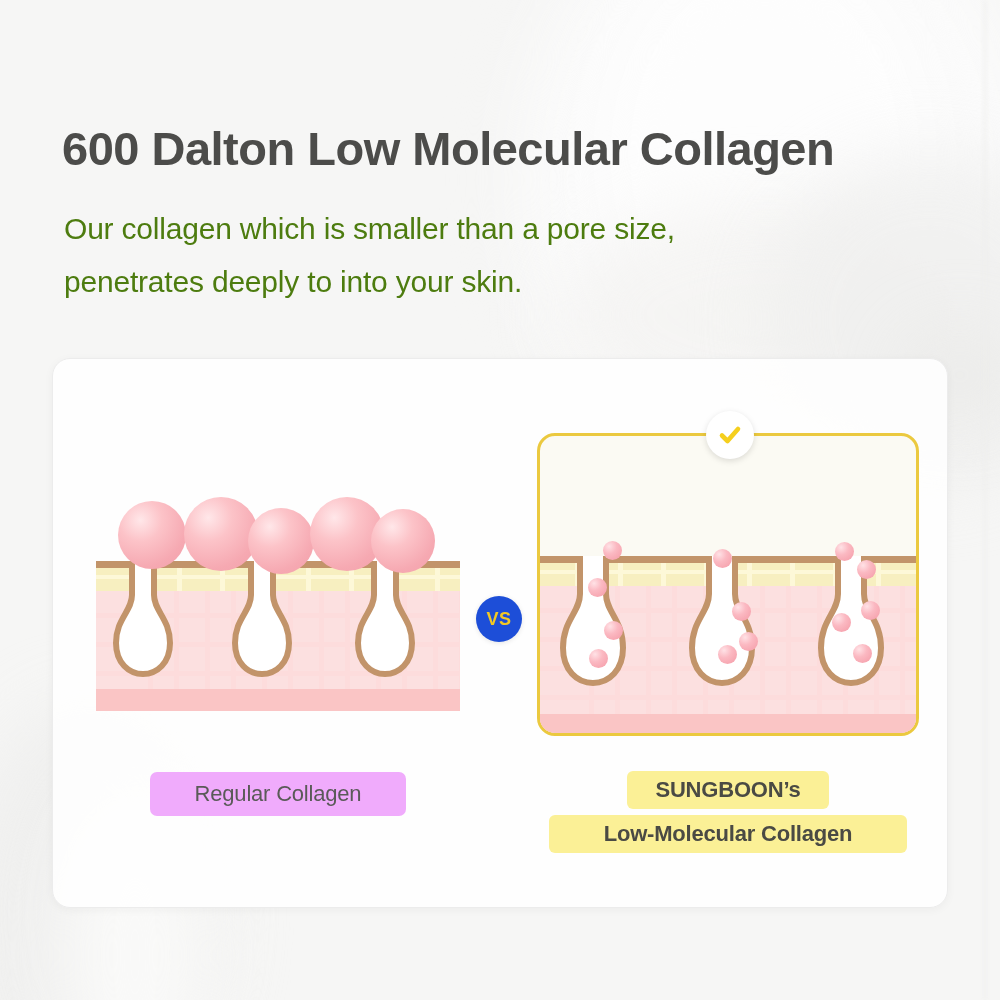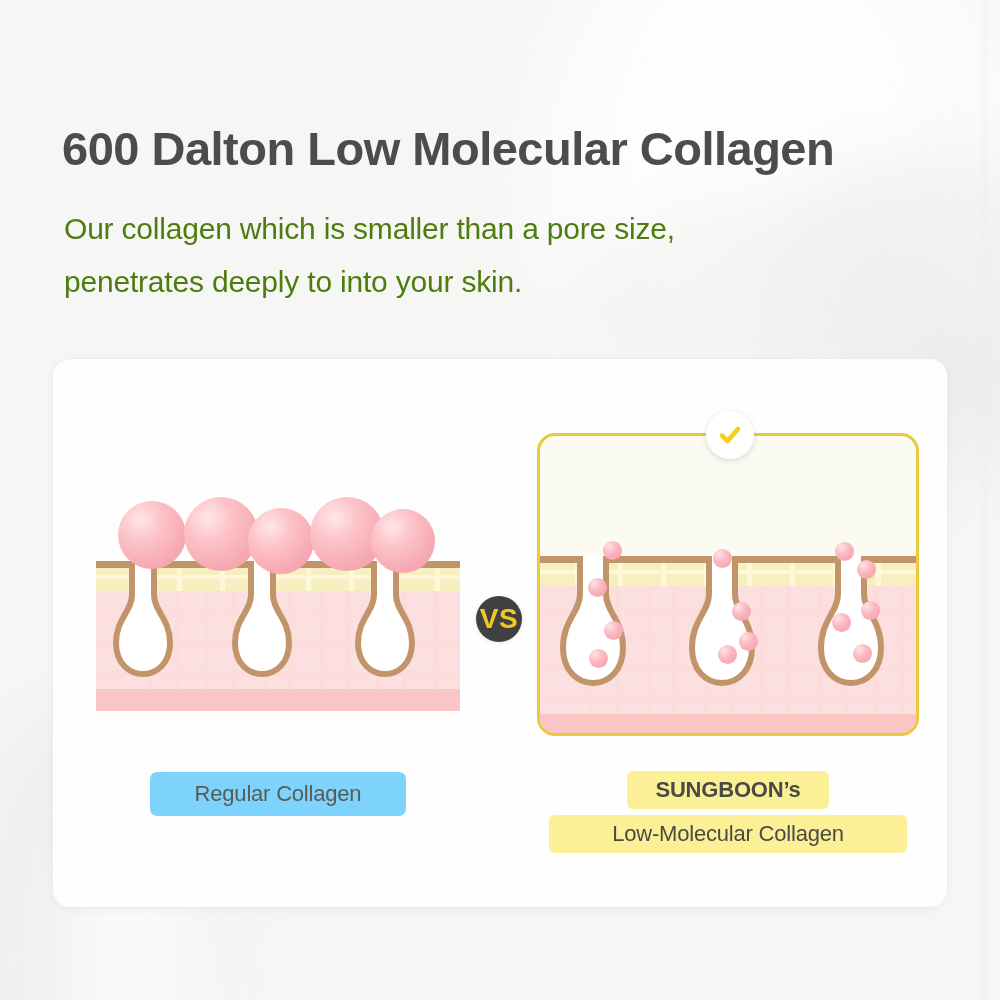--- a/index.html
+++ b/index.html
@@ -95,58 +95,58 @@
     position:absolute; border-radius:50%;
     background: radial-gradient(circle at 33% 28%, #ffe7e9 0%, #fcc3c8 32%, #f6a9b2 70%, #f2a0aa 100%);
   }
   .ball.small {
     background: radial-gradient(circle at 32% 28%, #ffe2e6 0%, #fbb9c2 40%, #f49aa6 100%);
   }
 
   
   .vs {
     position:absolute; left:476px; top:596px; width:46px; height:46px;
-    border-radius:50%; background:#404040;
+    border-radius:50%; background:#1d4ed8;
     box-shadow:0 1px 5px rgba(0,0,0,0.10);
     display:flex; align-items:center; justify-content:center;
-    font-size:28px; font-weight:700; color:#f2c825; letter-spacing:0.5px;
+    font-size:18px; font-weight:700; color:#f2c825; letter-spacing:0.5px;
   }
 
   
   .ypanel {
     position:absolute; left:537px; top:433px; width:382px; height:303px;
     border:3px solid #ebc93f; border-radius:18px; background:#fbfaf3;
     overflow:hidden;
   }
   .checkbadge {
     position:absolute; left:706px; top:411px; width:48px; height:48px;
     border-radius:50%; background:#fff;
     box-shadow:0 2px 6px rgba(0,0,0,0.13);
     display:flex; align-items:center; justify-content:center; z-index:5;
   }
   .checkbadge svg { display:block; }
 
   
   .pill-gray {
     position:absolute; left:150px; top:772px; width:256px; height:44px;
-    background:#7dd3fc; border-radius:7px;
+    background:#f0abfc; border-radius:7px;
     display:flex; align-items:center; justify-content:center;
     font-size:22px; color:#5a5a58; letter-spacing:-0.2px;
   }
   .pill-y1 {
     position:absolute; left:627px; top:771px; width:202px; height:38px;
     background:#fbf096; border-radius:6px;
     display:flex; align-items:center; justify-content:center;
     font-size:22px; font-weight:700; color:#4a4a44; letter-spacing:-0.2px;
   }
   .pill-y2 {
     position:absolute; left:549px; top:815px; width:358px; height:38px;
     background:#fbf096; border-radius:6px;
     display:flex; align-items:center; justify-content:center;
-    font-size:22px; font-weight:400; color:#4a4a44; letter-spacing:-0.2px;
+    font-size:22px; font-weight:700; color:#4a4a44; letter-spacing:-0.2px;
   }
 </style>
 </head>
 <body>
 
 <div id="backdrop">
   <div class="blob b1"></div>
   <div class="blob b2"></div>
   <div class="blob b6"></div>
   <div class="blob b3"></div>

